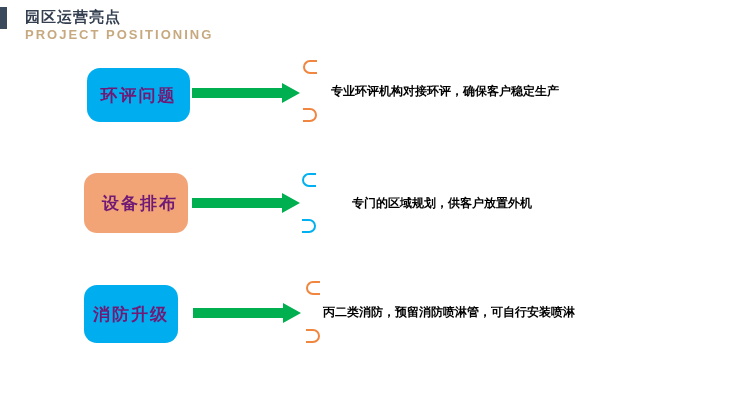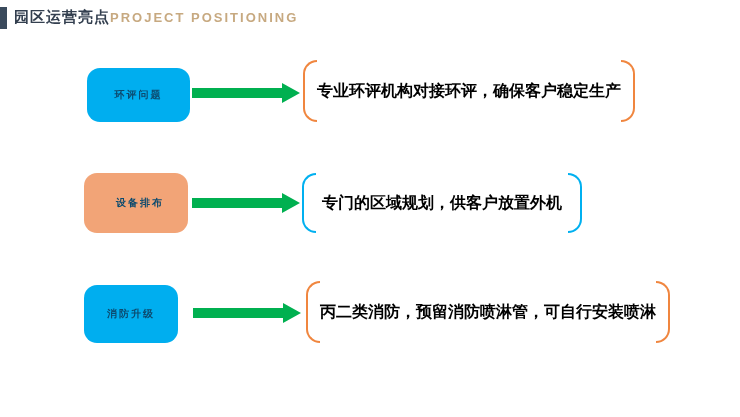--- a/index.html
+++ b/index.html
@@ -1,15 +1,15 @@
 <!DOCTYPE html>
 <html><head>
 <meta charset="utf-8">
 <style>
-  * { margin: 0; padding: 0; box-sizing: border-box; }
+  * { margin: 0; padding: 0; box-sizing: border-box; flex-direction: column; }
   html, body { background: #ffffff; }
   body {
     width: 740px; height: 417px;
     position: relative;
     font-family: "Liberation Sans", sans-serif;
     overflow: hidden;
   }
 
   
   .accent-bar {
@@ -19,35 +19,35 @@
   .title-wrap {
     position: absolute; left: 14px; top: 8px;
     display: flex; align-items: baseline;
   }
   .title-zh {
     font-size: 15px; font-weight: bold;
     letter-spacing: 1px;
   }
   .title-en {
     font-size: 13px; font-weight: 600;
-    letter-spacing: 2px; 
+    letter-spacing: 2px; margin-left: 11px;
   }
 
   
   .row { position: absolute; left: 0; width: 740px; }
   .row1 { top: 60px;  height: 64px; }
   .row2 { top: 173px; height: 60px; }
   .row3 { top: 281px; height: 62px; }
 
   .topic-box {
     position: absolute;
     border-radius: 13px;
     display: flex; align-items: center; justify-content: center;
-    color: #0c4a6e;
-    font-size: 10px; font-weight: bold;
+    color: #701a75;
+    font-size: 17px; font-weight: bold;
     letter-spacing: 2px;
   }
   .row1 .topic-box { left: 87px; top: 8px; width: 103px; height: 54px; }
   .row2 .topic-box { left: 84px; top: 0;   width: 104px; height: 60px; }
   .row3 .topic-box { left: 84px; top: 4px; width: 94px; height: 58px; }
 
   .arrow { position: absolute; width: 108px; height: 20px; }
   .row1 .arrow { left: 192px; top: 23px; }
   .row2 .arrow { left: 192px; top: 20px; }
   .row3 .arrow { left: 193px; top: 22px; }
@@ -74,21 +74,21 @@
     border-left: 2.5px solid; border-top: 2.5px solid; border-bottom: 2.5px solid;
     border-radius: 15px 0 0 15px;
   }
   .br.r {
     border-right: 2.5px solid; border-top: 2.5px solid; border-bottom: 2.5px solid;
     border-radius: 0 15px 15px 0;
   }
   .desc {
     flex: 1 1 auto;
     display: flex; align-items: center; justify-content: center;
-    font-size: 16px; font-weight: 600; color: #000;
+    font-size: 12px; font-weight: 600; color: #000;
     white-space: nowrap;
   }
 </style>
 </head>
 <body>
 
 <div class="accent-bar" style="background-color: rgb(58, 74, 92);"></div>
 <div class="title-wrap">
   <span class="title-zh" style="color: rgb(51, 63, 79);">园区运营亮点</span>
   <span class="title-en" style="color: rgb(199, 169, 128);">PROJECT POSITIONING</span>

